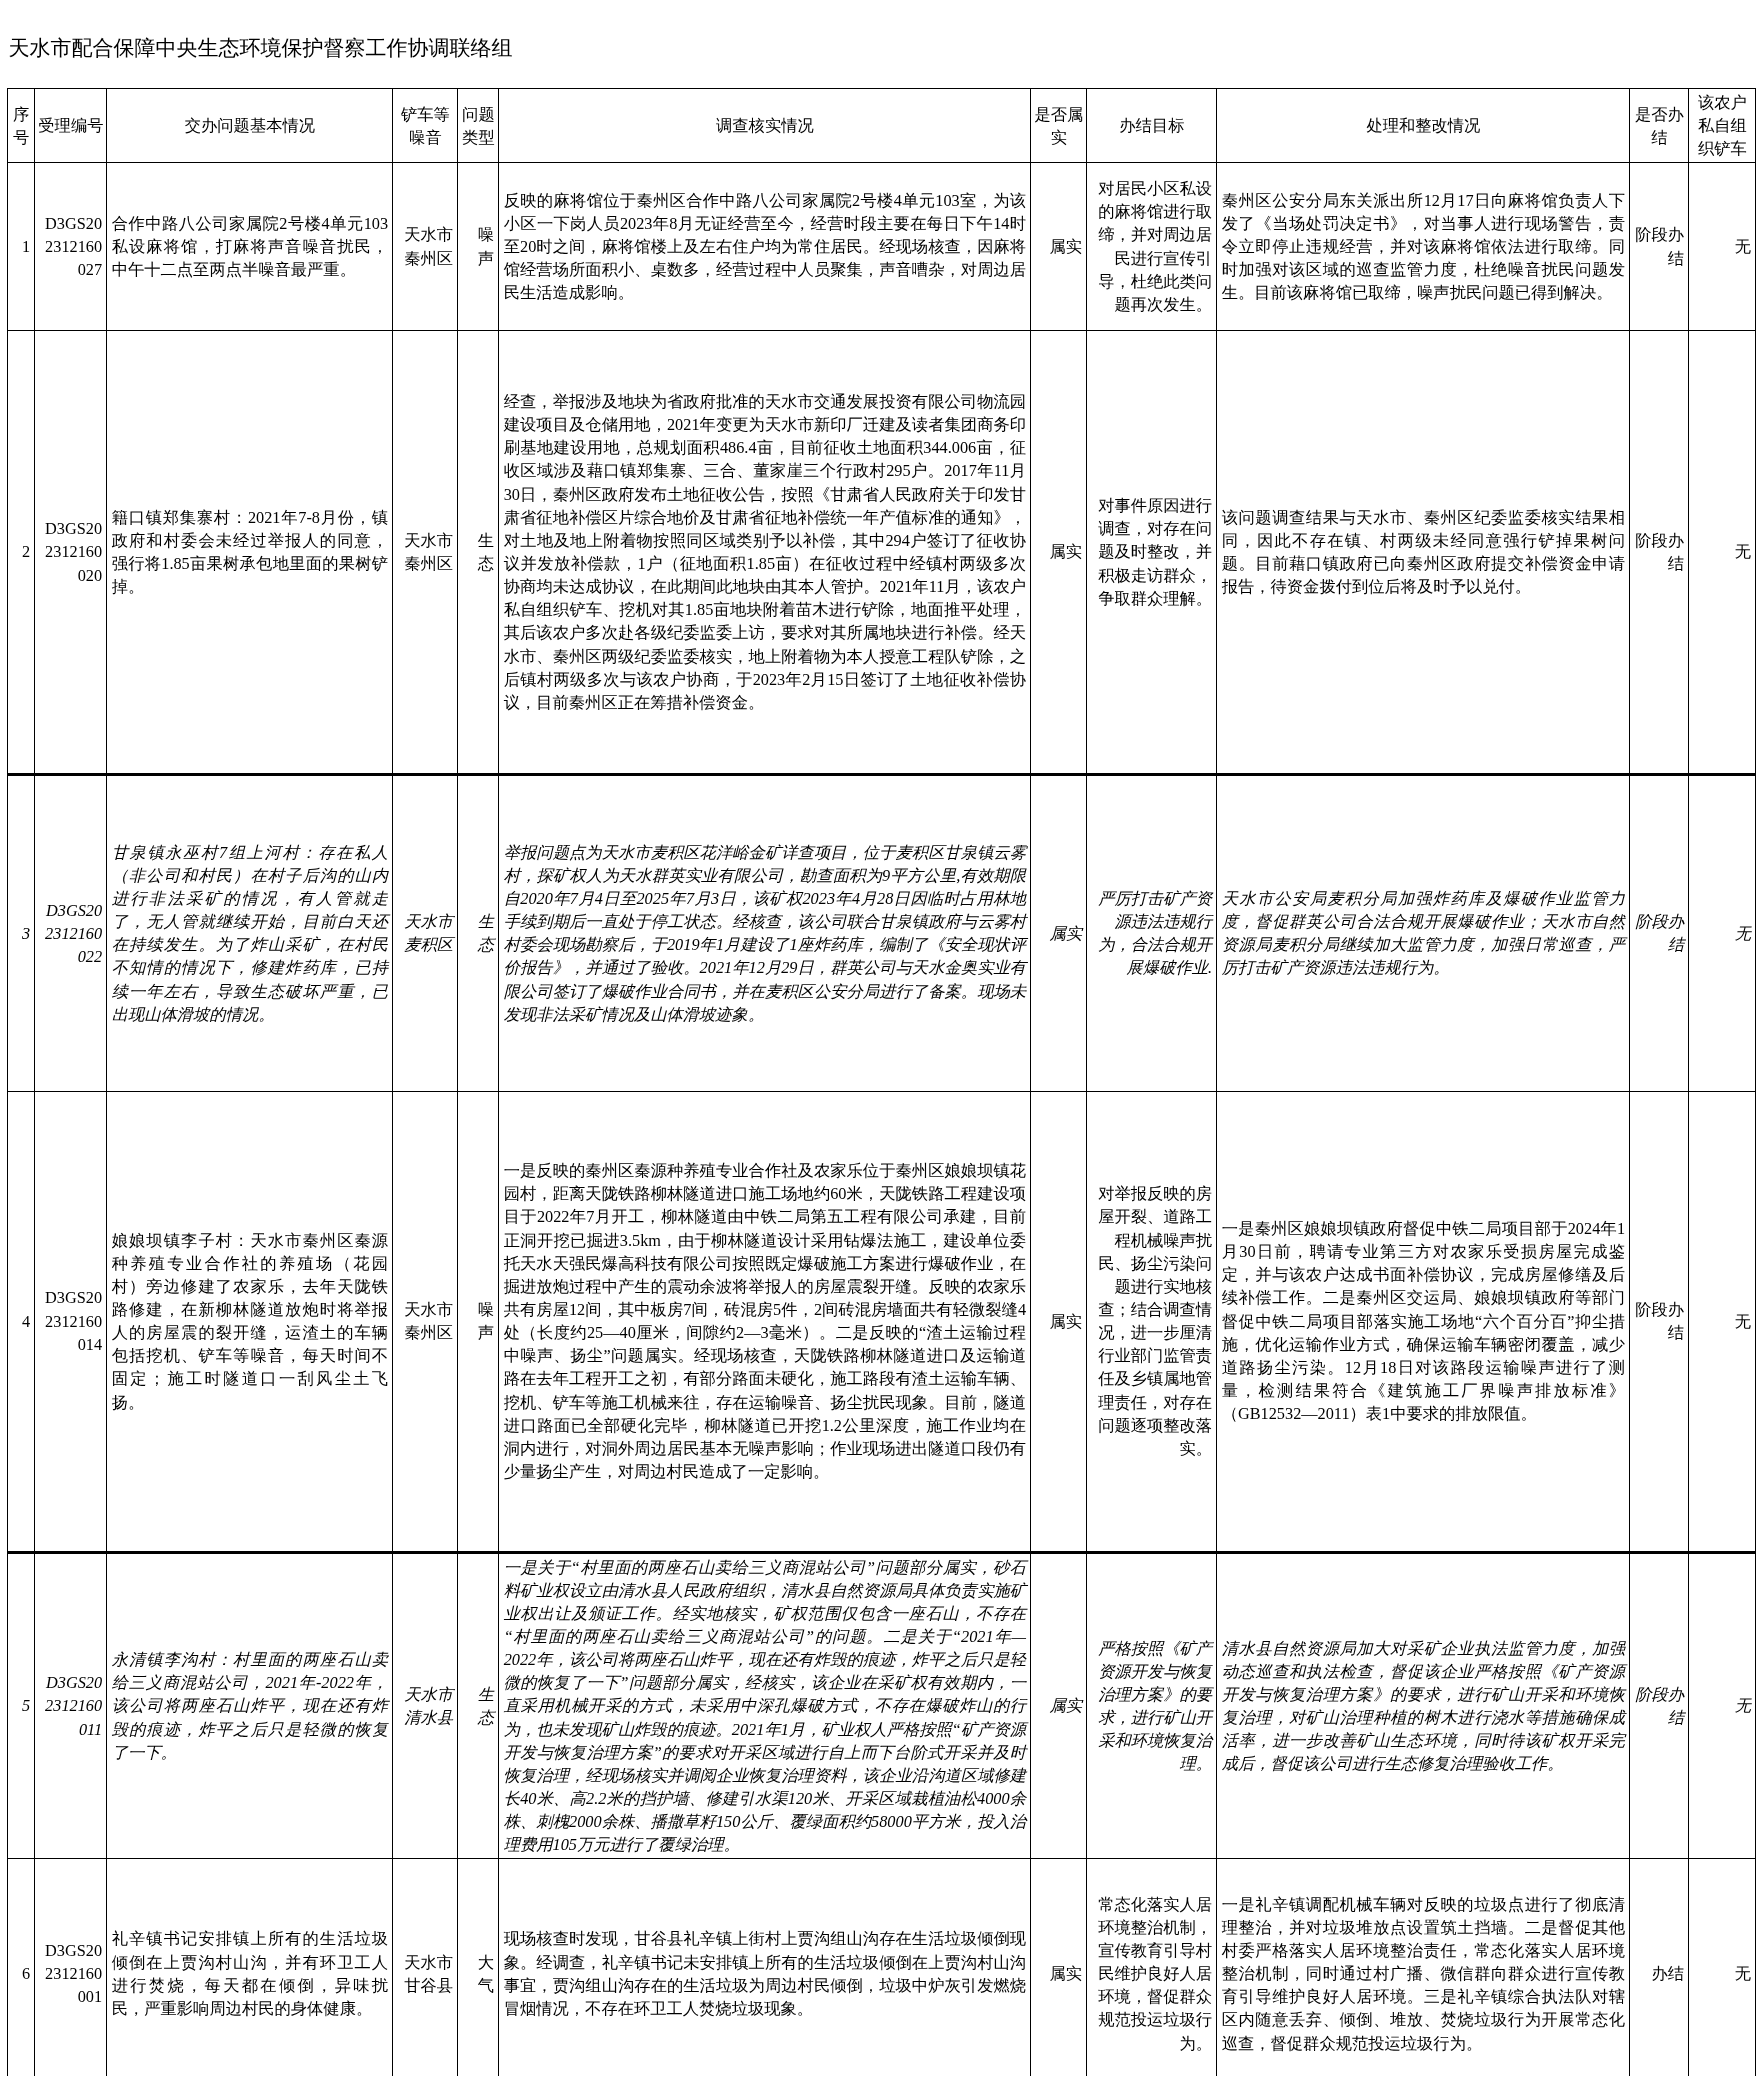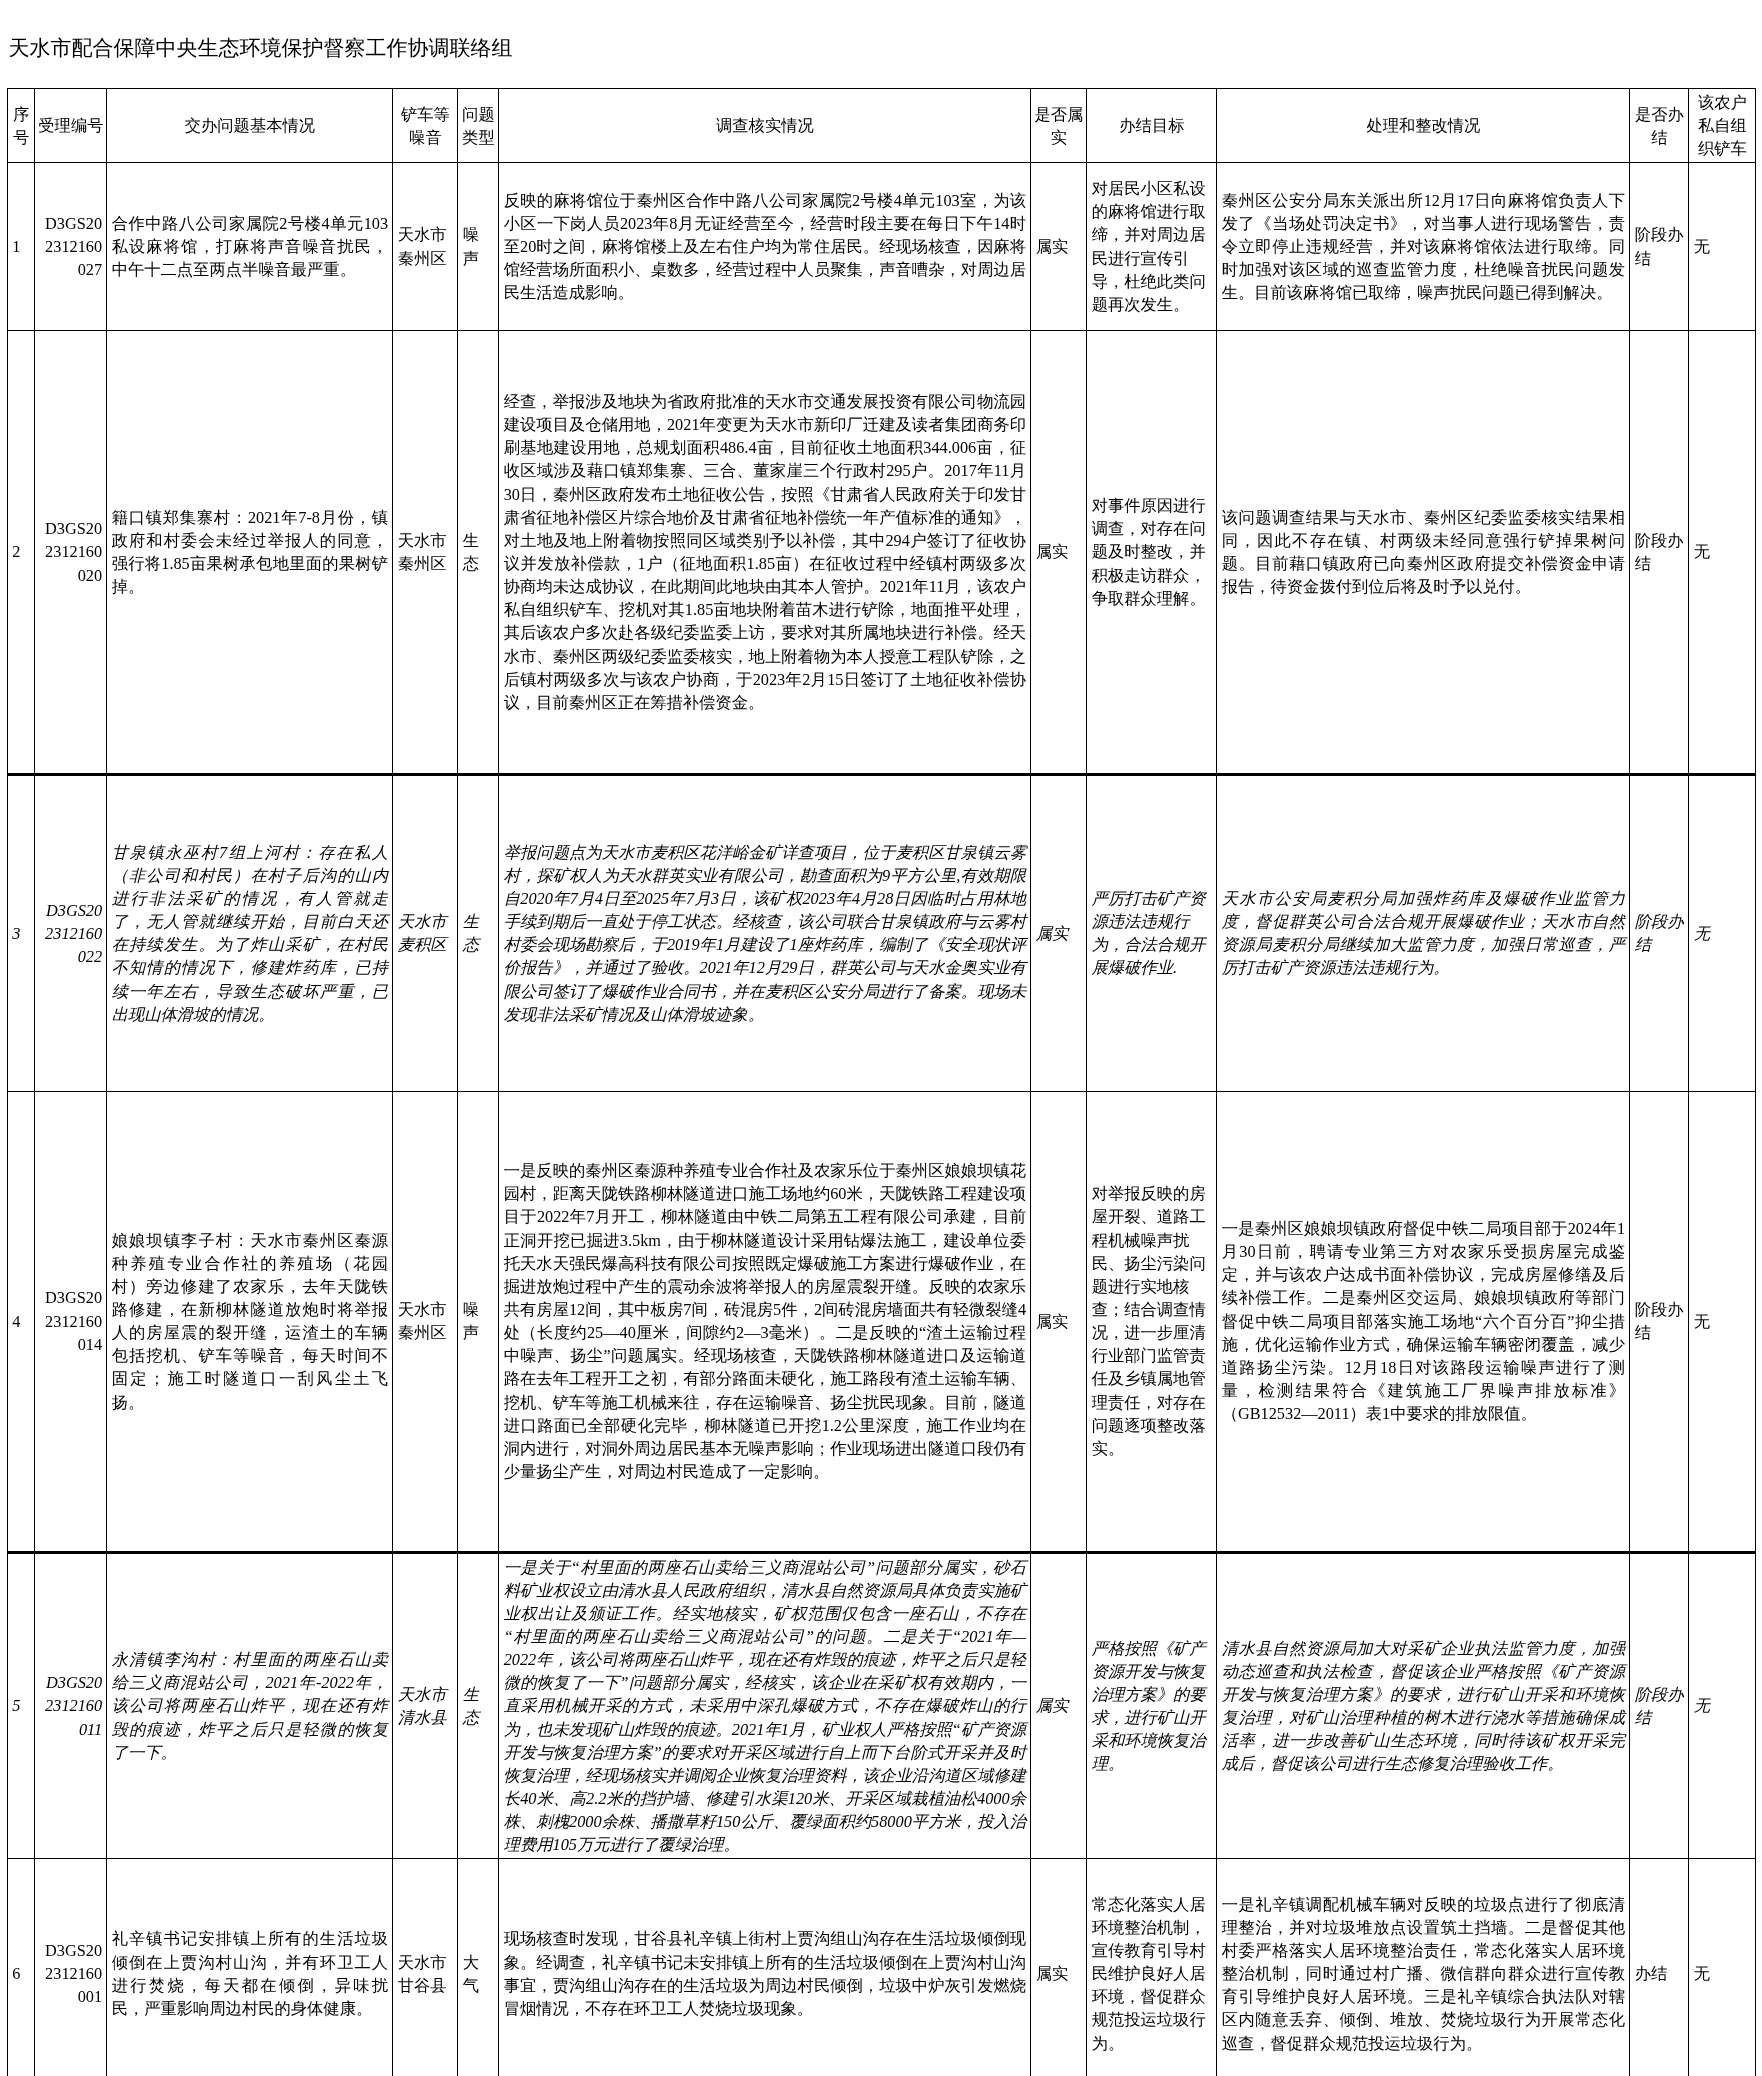--- a/index.html
+++ b/index.html
@@ -36,21 +36,21 @@
     padding:1.7px 4.3px;
     overflow:hidden;
     word-wrap:break-word;
   }
   th{
     font-weight:normal;
     text-align:center;
     height:70px;
     padding:1.7px 1.7px;
   }
-  td.center{text-align:left;}
+  td.center{text-align:right;}
   td.txt{text-align:justify;}
   td.brk{word-break:break-all;text-align:right;}
   tr.pgbrk td{border-top-width:3.4px;font-style:italic;}
 </style>
 </head>
 <body>
 
 <div class="page">
   <div class="doc-subtitle">天水市配合保障中央生态环境保护督察工作协调联络组</div>
   <table class="main">

